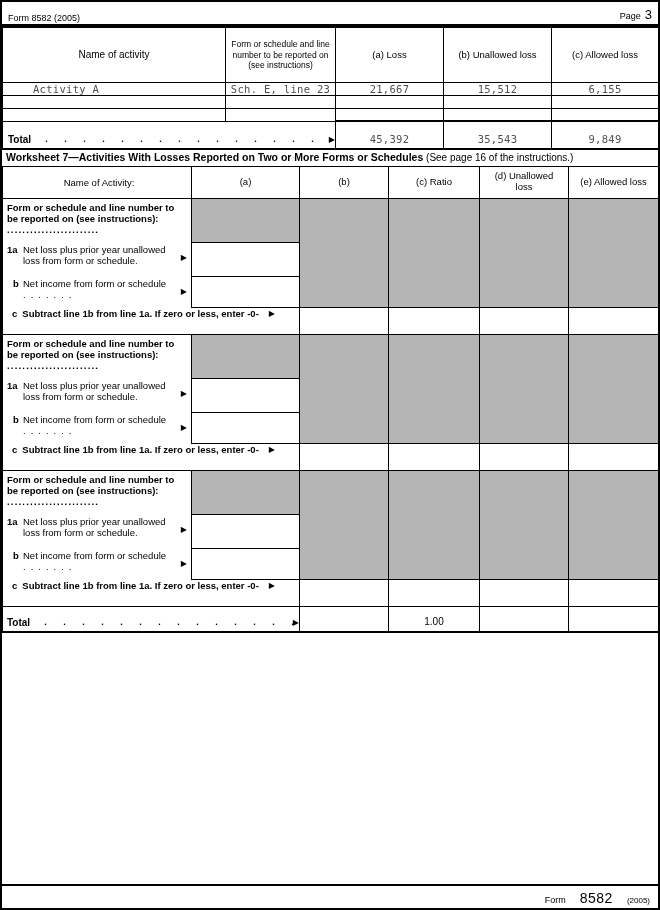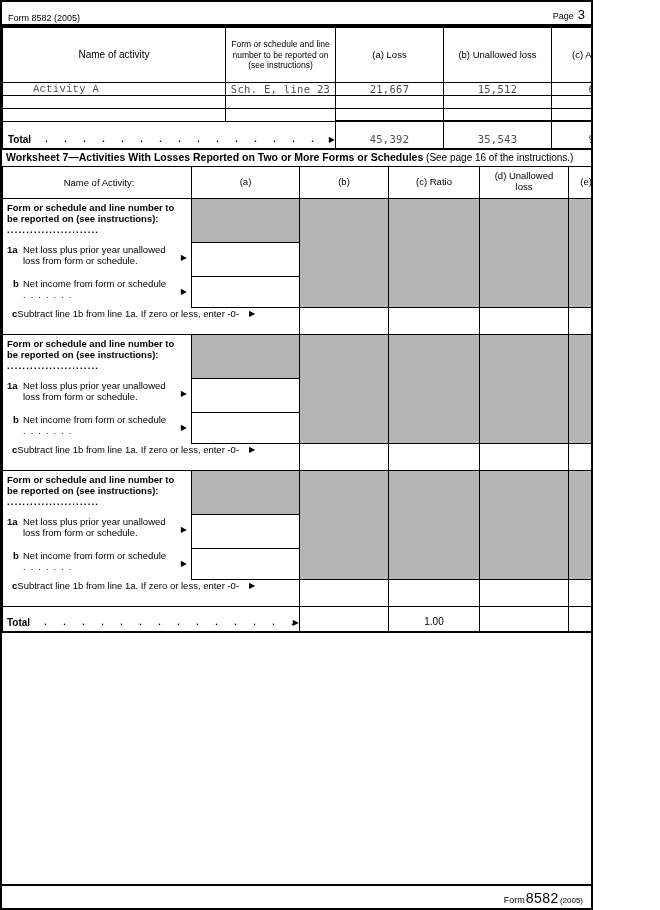--- a/index.html
+++ b/index.html
@@ -1,17 +1,17 @@
 <!DOCTYPE html>
 <html><head>
 <meta charset="utf-8">
 <style>
   html,body{margin:0;padding:0;background:#fff;}
   .page{
-    width:593px;height:910px;box-sizing:border-box;position:relative;
+    width:660px;height:910px;box-sizing:border-box;position:relative;
     border:2px solid #000;background:#fff;color:#000;
     font-family:"Liberation Sans", sans-serif;overflow:hidden;
   }
   
   .topbar{display:flex;justify-content:space-between;align-items:flex-end;
           padding:3px 6px 1px 6px;border-bottom:2px solid #000;}
   .fs9{font-size:9px;}
   .page-num{font-size:13px;margin-left:4px;}
 
   
@@ -25,21 +25,21 @@
   .t6{border:1px solid #000;border-top:2px solid #000;border-bottom:2px solid #000;}
   .t6 thead tr{height:55px;}
   .t6 th{border:1px solid #000;font-weight:normal;text-align:center;vertical-align:middle;}
   .th-name6{font-size:10px;}
   .th-form6{font-size:8.5px;line-height:1.2;padding:0 3px;}
   .th-abc6{font-size:9.5px;}
   .t6 tr.data{height:13px;}
   .t6 tr.data td{border:1px solid #000;vertical-align:middle;}
   .entry{font-family:"DejaVu Sans Mono", monospace;font-size:10.5px;color:#4f4f4f;letter-spacing:0.3px;}
   .cell-c{text-align:center;}
-  .cell-name{padding-left:30px;font-family:Liberation Mono, monospace;}
+  .cell-name{padding-left:30px;}
   .t6 tr.total6{height:28px;}
   .t6 .total6-label{border:0;vertical-align:bottom;padding:0 0 3px 5px;}
   .t6 .total6-val{border:1px solid #000;border-top:2px solid #000;vertical-align:bottom;
                   text-align:center;padding-bottom:3px;}
 
   
   .leader-row{display:flex;align-items:flex-end;}
   .leader-cap{font-weight:bold;font-size:10px;text-align:center;}
   .leader-dots{flex:1;overflow:hidden;white-space:nowrap;font-weight:bold;font-size:9px;
                letter-spacing:7px;padding:0 4px 1px 14px;}
@@ -57,30 +57,30 @@
   .fs-wrap{font-weight:bold;padding:3px 3px 0 4px;max-height:40px;overflow:hidden;}
   .inline-dots{letter-spacing:1.2px;font-weight:bold;}
   .line-lbl{position:relative;padding:2px 14px 0 20px;height:100%;box-sizing:border-box;}
   .pfx{position:absolute;left:4px;top:2px;font-weight:bold;}
   .pfx-b{left:10px;}
   .arr-br{position:absolute;right:4px;bottom:4px;font-size:8px;}
   .gray{background:#b5b5b5;border:1px solid #000;}
   .in-cell{border:1px solid #000;background:#fff;}
   .c-lbl{border-right:1px solid #000;border-bottom:1px solid #000;vertical-align:bottom;}
   .c-line{display:flex;align-items:flex-end;padding:0 5px 3px 9px;font-size:9.5px;}
-  .c-line .ctxt{}
+  .c-line .ctxt{margin-left:5px;font-weight:bold;}
   .c-line .arr{margin-left:10px;}
   .r-total .total7-label{border-right:1px solid #000;vertical-align:bottom;padding:0 0 3px 4px;}
   .r-total td.in-cell{vertical-align:bottom;text-align:center;font-size:10px;padding-bottom:4px;}
 
   
   .footer-block{position:absolute;left:0;right:0;bottom:2px;}
   .footer-rule{border-top:2.5px solid #000;}
   .footer{text-align:right;padding:4px 8px 0 0;font-size:9px;}
-  .footer .big{font-size:14px;letter-spacing:0.5px;margin:0 1px;}
+  .footer .big{font-size:14px;letter-spacing:0.5px;margin:0 14px;}
 </style>
 </head>
 <body>
 
 <div class="page">
 
   <div class="topbar">
     <span class="fs9">Form 8582 (2005)</span>
     <span>
       <span class="fs9">Page</span><span class="page-num">3</span>

